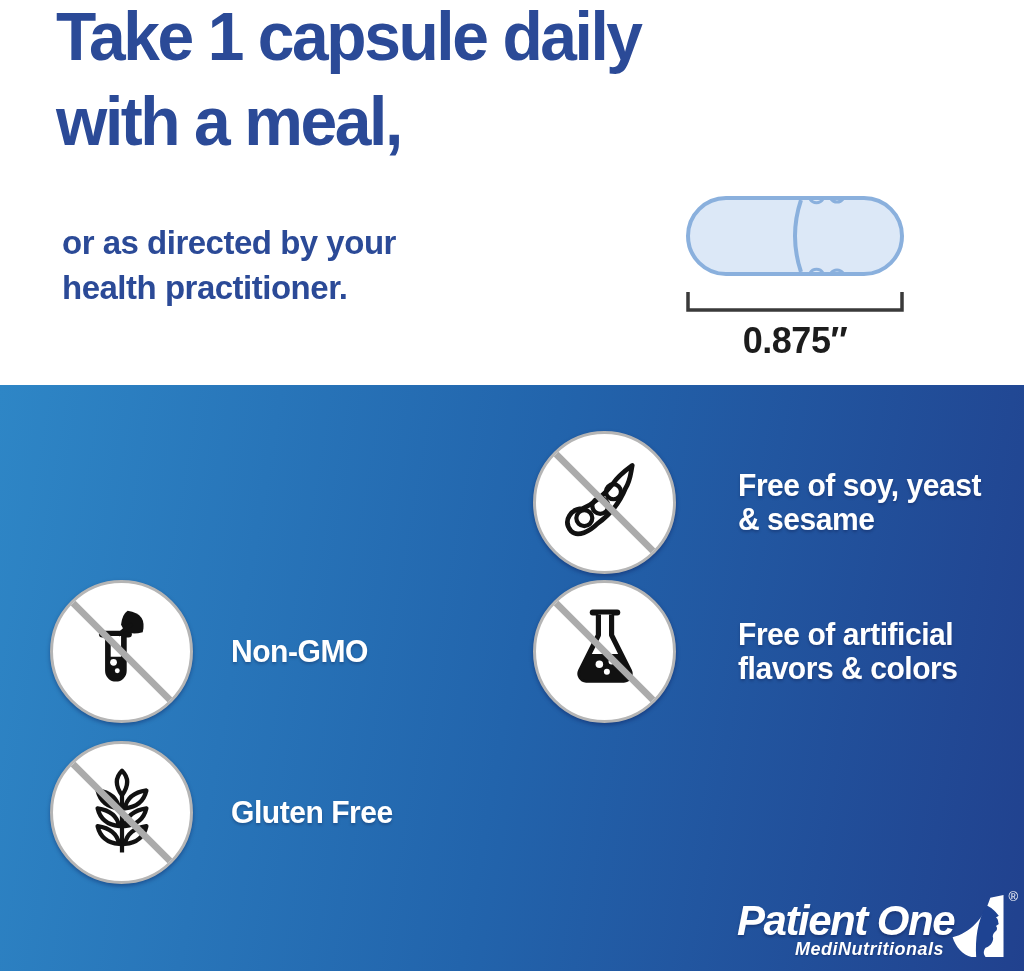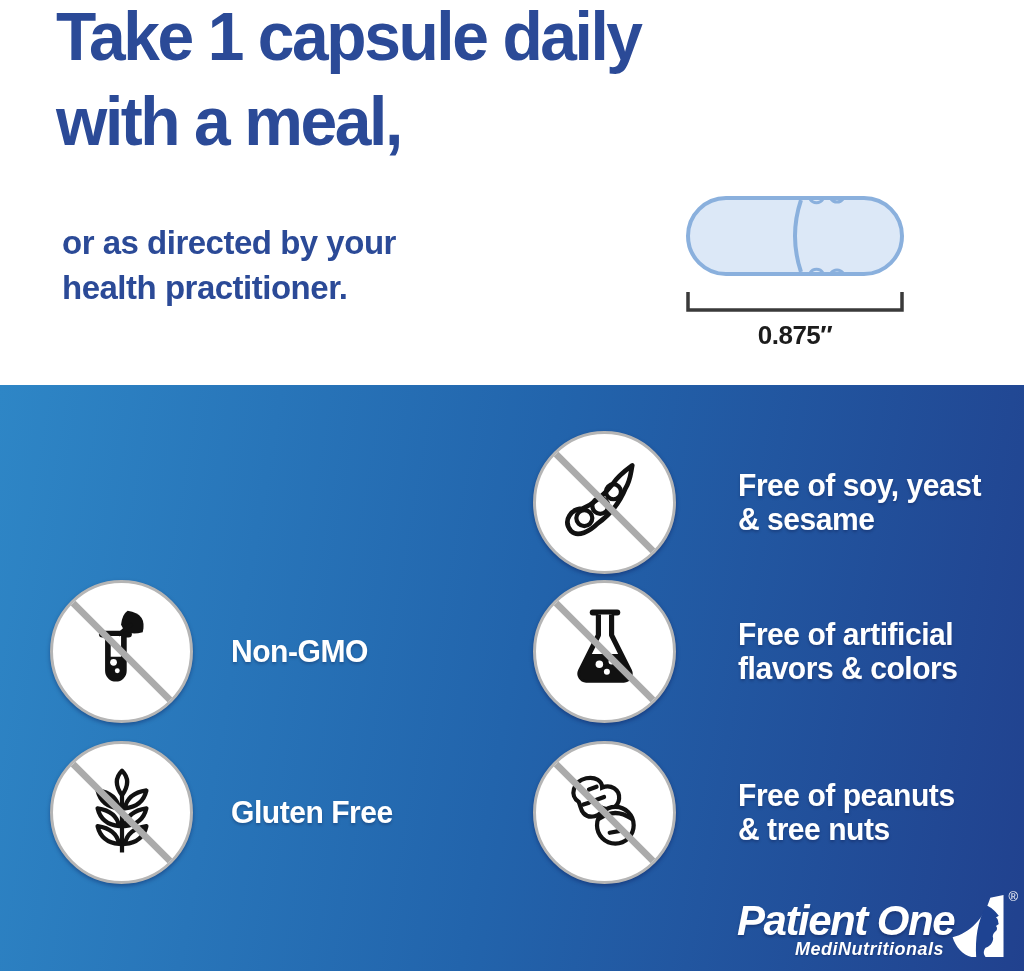--- a/index.html
+++ b/index.html
@@ -16,21 +16,21 @@
   }
   .subheading{
     position:absolute;left:62px;top:220px;
     font-size:34px;line-height:45px;font-weight:700;
     color:#2b4a97;letter-spacing:-0.5px;
     transform:scaleX(.97);transform-origin:left top;
   }
   .capsule-figure{position:absolute;left:672px;top:188px;width:246px;height:140px;}
   .capsule-size{
     position:absolute;left:672px;top:320px;width:246px;text-align:center;
-    font-size:26px;font-weight:700;color:#1c1c1c;letter-spacing:-0.5px;
+    font-size:36px;font-weight:700;color:#1c1c1c;letter-spacing:-0.5px;
   }
   
   .panel{
     position:absolute;left:0;top:385px;width:1024px;height:586px;
     background:linear-gradient(100deg,#2e86c6 0%,#2264ac 50%,#21418e 100%);
   }
   .badge{position:absolute;display:flex;align-items:center;}
   .badge-circle{
     position:relative;flex:none;width:143px;height:143px;border-radius:50%;
     background:#ffffff;border:3px solid #b5b5b5;
@@ -167,32 +167,14 @@
             <circle cx="57" cy="60" r="3.2" fill="#fff"></circle>
             <circle cx="52" cy="71" r="3.2" fill="#fff"></circle>
           </svg>
           <svg class="slash" viewBox="0 0 143 143">
             <line x1="21" y1="21" x2="122" y2="122" stroke="#ababab" stroke-width="7"></line>
           </svg>
         </div>
         <div class="badge-label" style="margin-left: 62px;">Free of artificial
 flavors &amp; colors</div>
       </div>
-      <div class="badge" style="left: 533px; top: 356px;">
-        <div class="badge-circle">
-          <svg class="icon" viewBox="0 0 100 100">
-            <g fill="#fff" stroke="#111" stroke-width="4.5" stroke-linecap="round">
-              <path d="M22,38 C12,32 16,16 30,13 C40,11 47,16 47,23 C56,19 66,25 65,35 C64,44 55,48 48,45 C46,54 33,57 27,50 C24,47 24,42 22,38 Z"></path>
-              <path d="M33,25 l8,-3 M41,36 l8,-3 M27,41 l6,-2" fill="none"></path>
-              <circle cx="61" cy="63" r="19.5"></circle>
-              <path d="M44,56 Q61,44 78,56" fill="none"></path>
-              <path d="M55,71 l11,-2" fill="none"></path>
-            </g>
-          </svg>
-          <svg class="slash" viewBox="0 0 143 143">
-            <line x1="21" y1="21" x2="122" y2="122" stroke="#ababab" stroke-width="7"></line>
-          </svg>
-        </div>
-        <div class="badge-label" style="margin-left: 62px;">Free of peanuts
-&amp; tree nuts</div>
-      </div>
     </div>
 </div>
 
 </body></html>

